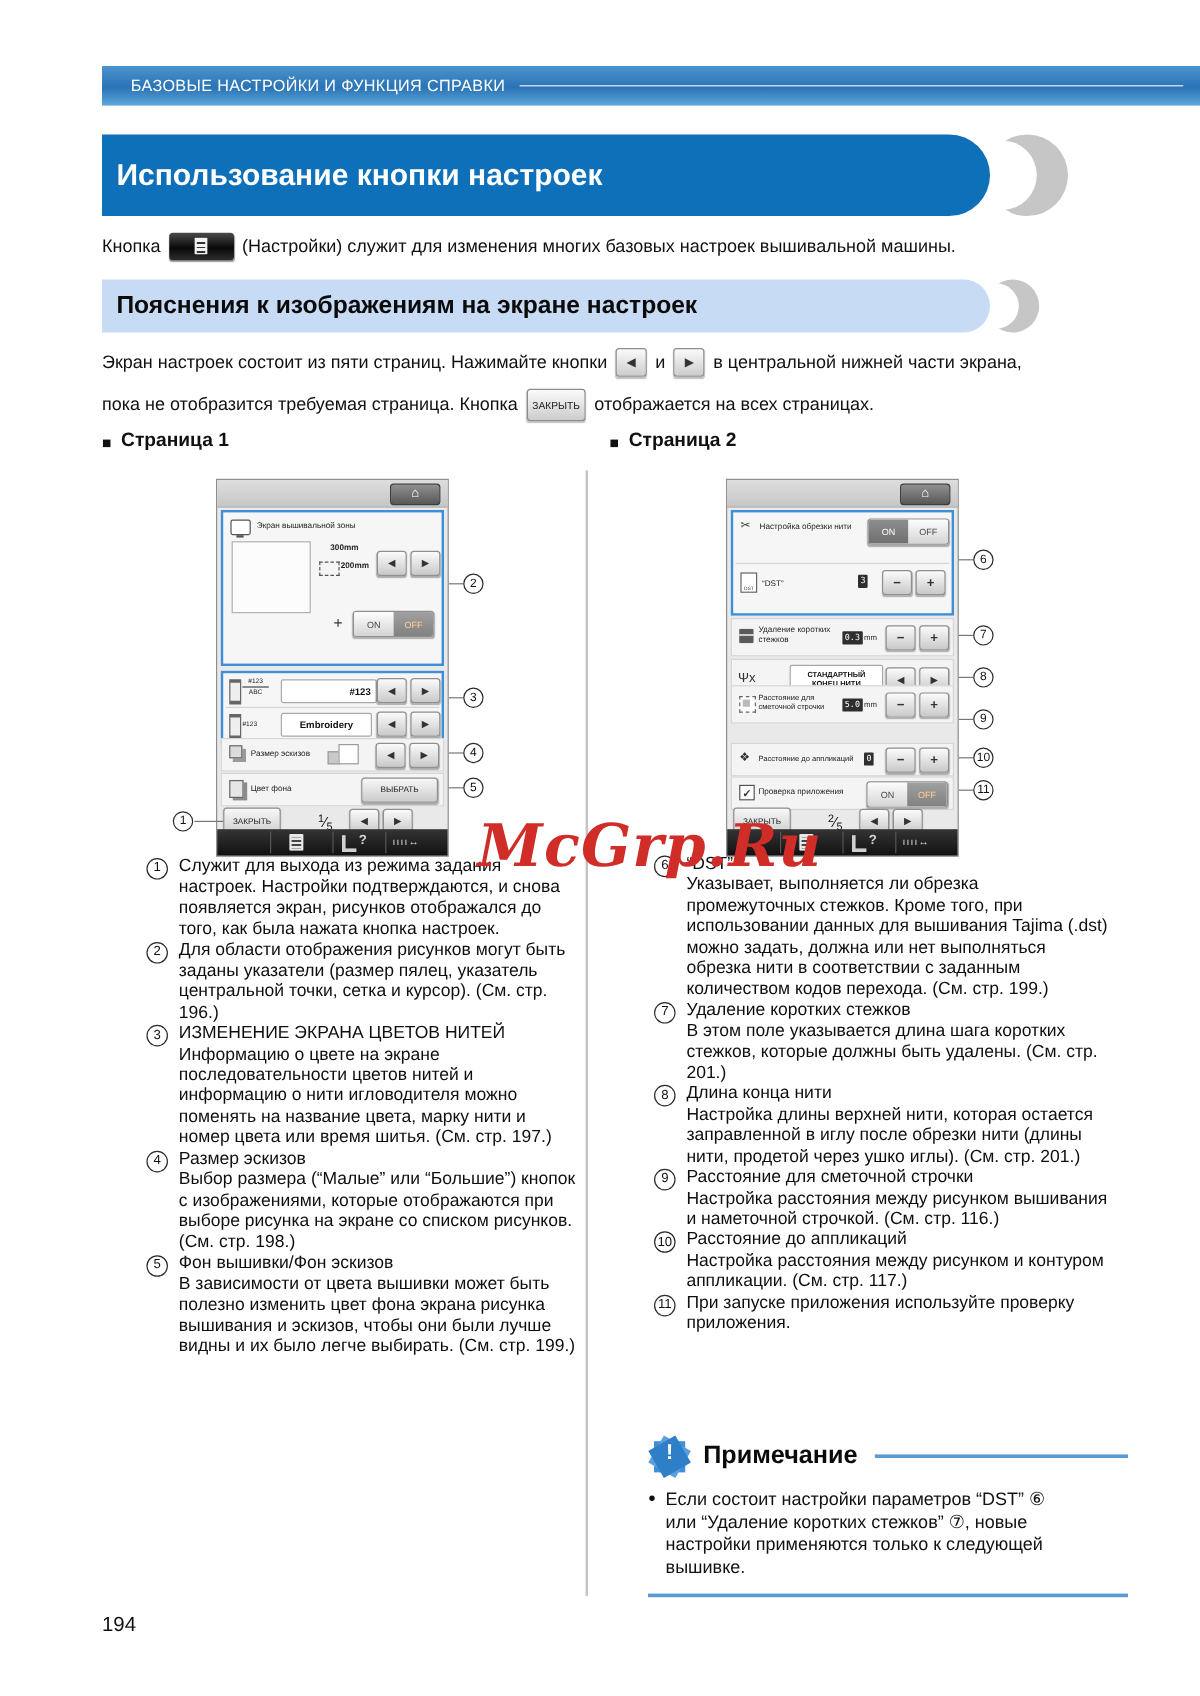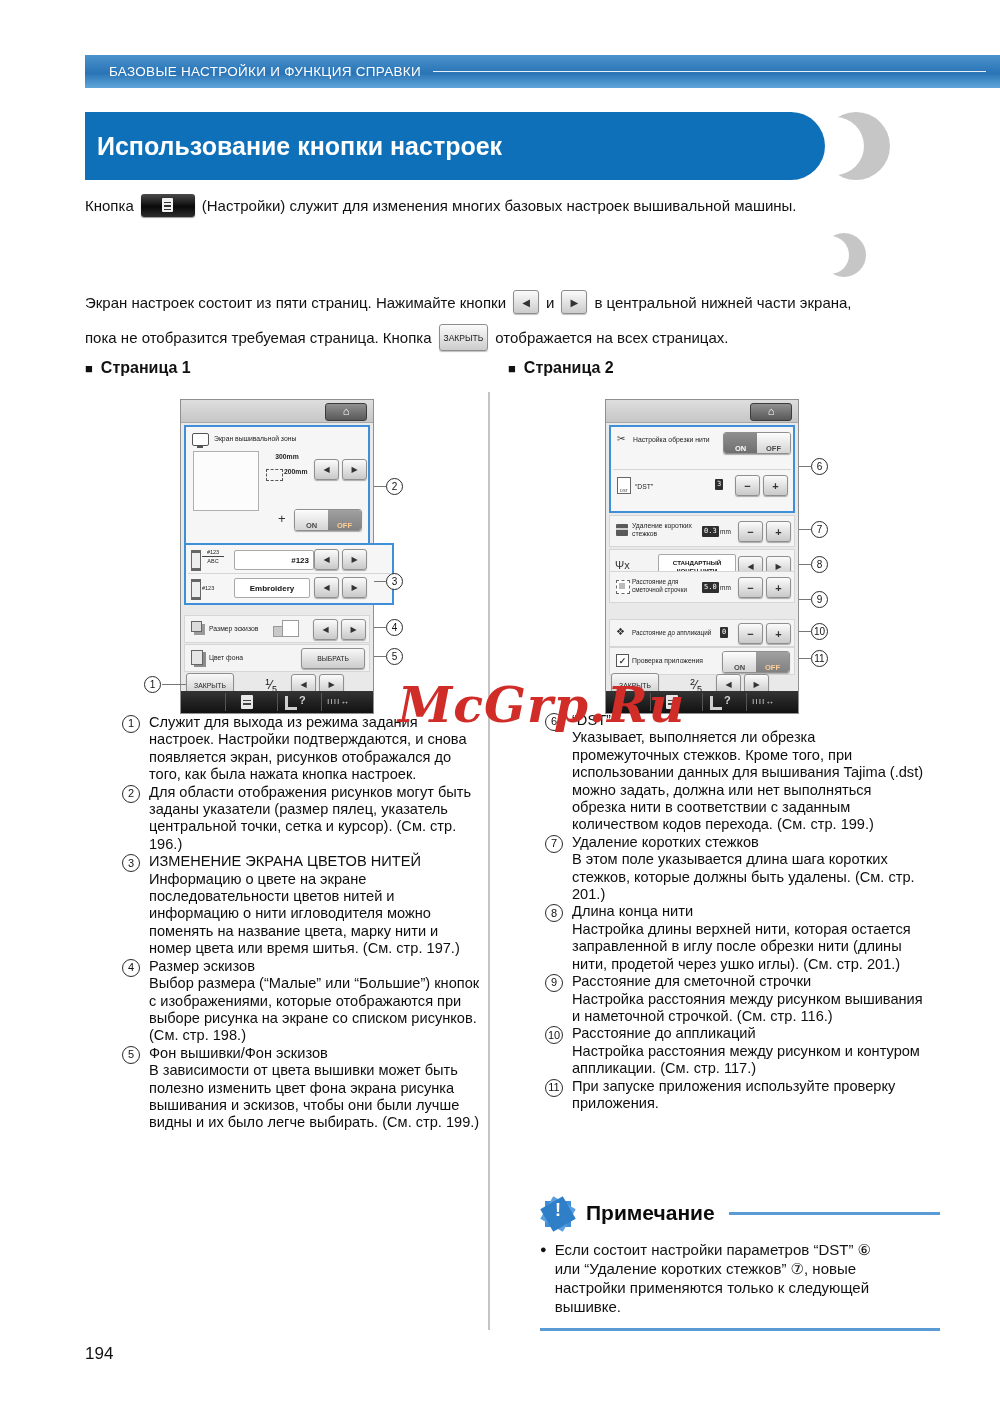--- a/index.html
+++ b/index.html
@@ -54,21 +54,21 @@
   .bluebox{position:absolute;border:2px solid #3f8ed8;background:#f6f6f6;}
   .srow{position:absolute;background:#f4f4f4;border:1px solid #d6d6d6;}
   .lbl{position:absolute;font-size:6.8px;color:#222;line-height:1.2;}
   .lbl-b{font-weight:bold;}
   .abtn{width:23px;height:19px;border:1px solid #8f8f8f;border-radius:3px;
     background:linear-gradient(#fbfbfb,#c9c9c9);color:#333;font-size:8px;
     display:flex;align-items:center;justify-content:center;box-shadow:0 1px 1px rgba(0,0,0,.3);}
   .pair{position:absolute;display:flex;gap:3px;}
   .pair.mp .abtn{font-size:11px;font-weight:bold;}
   .toggle{position:absolute;display:flex;border:1px solid #8f8f8f;border-radius:3px;overflow:hidden;height:20px;width:66px;box-shadow:0 1px 1px rgba(0,0,0,.3);}
-  .tseg{flex:1;display:flex;align-items:flex-end;justify-content:center;font-size:7.5px;font-weight:bold;}
+  .tseg{flex:1;display:flex;align-items:center;justify-content:center;font-size:7.5px;font-weight:normal;}
   .tseg.idle{background:linear-gradient(#fdfdfd,#d4d4d4);color:#4a4a4a;}
   .tseg.on-act{background:linear-gradient(#8e8e8e,#6f6f6f);color:#fff;}
   .tseg.off-act{background:linear-gradient(#a0a0a0,#818181);color:#ffcf96;}
   .val{position:absolute;background:#2e2e2e;color:#fff;font-size:7px;line-height:1.3;padding:1px 2px;border-radius:1px;font-family:"DejaVu Sans Mono",monospace;}
   .unit{position:absolute;font-size:6.5px;color:#222;}
   .field{position:absolute;background:#fff;border:1px solid #a8a8a8;border-radius:2px;
     display:flex;align-items:center;font-size:8px;color:#111;}
   .btn-sm{position:absolute;border:1px solid #8f8f8f;border-radius:3px;background:linear-gradient(#f8f8f8,#cbcbcb);
     color:#222;font-size:6.8px;display:flex;align-items:center;justify-content:center;box-shadow:0 1px 1px rgba(0,0,0,.3);}
   .frac{position:absolute;font-size:9px;color:#111;}
@@ -148,20 +148,23 @@
     <span class="txt">Использование кнопки настроек</span>
   </div>
 
   <div class="abs bodyline" style="left:85px;top:194px;">
     <span>Кнопка</span>
     <span class="ico-settings"></span>
     <span>(Настройки) служит для изменения многих базовых настроек вышивальной машины.</span>
   </div>
 
   <div class="abs crescent cres2"></div>
+  <div class="abs banner2">
+    <span class="txt">Пояснения к изображениям на экране настроек</span>
+  </div>
 
   <div class="abs bodyline" style="left:85px;top:290px;">
     <span>Экран настроек состоит из пяти страниц. Нажимайте кнопки</span>
     <span class="inline-abtn">
         <span>◀</span>
       </span>
     <span>и</span>
     <span class="inline-abtn">
         <span>▶</span>
       </span>
@@ -210,21 +213,21 @@
       <div class="toggle" style="left:108px;top:82px;">
         <div class="tseg idle">
             <span>ON</span>
           </div>
         <div class="tseg off-act">
             <span>OFF</span>
           </div>
       </div>
     </div>
 
-    <div class="bluebox" style="left:3px;top:143px;width:182px;height:58px;padding-left:24px;">
+    <div class="bluebox" style="left:3px;top:159px;width:182px;height:58px;">
       <span class="ico-spool" style="left:5px;top:5px;"></span>
       <div class="stack" style="left:16px;top:4px;width:22px;">
         <div>#123</div>
         <div class="ln"></div>
         <div>ABC</div>
       </div>
       <div class="field" style="left:48px;top:5px;width:74px;height:18px;justify-content:flex-end;padding-right:4px;font-weight:bold;">
         <span>#123</span>
       </div>
       <div class="pair" style="left:128px;top:4px;">

